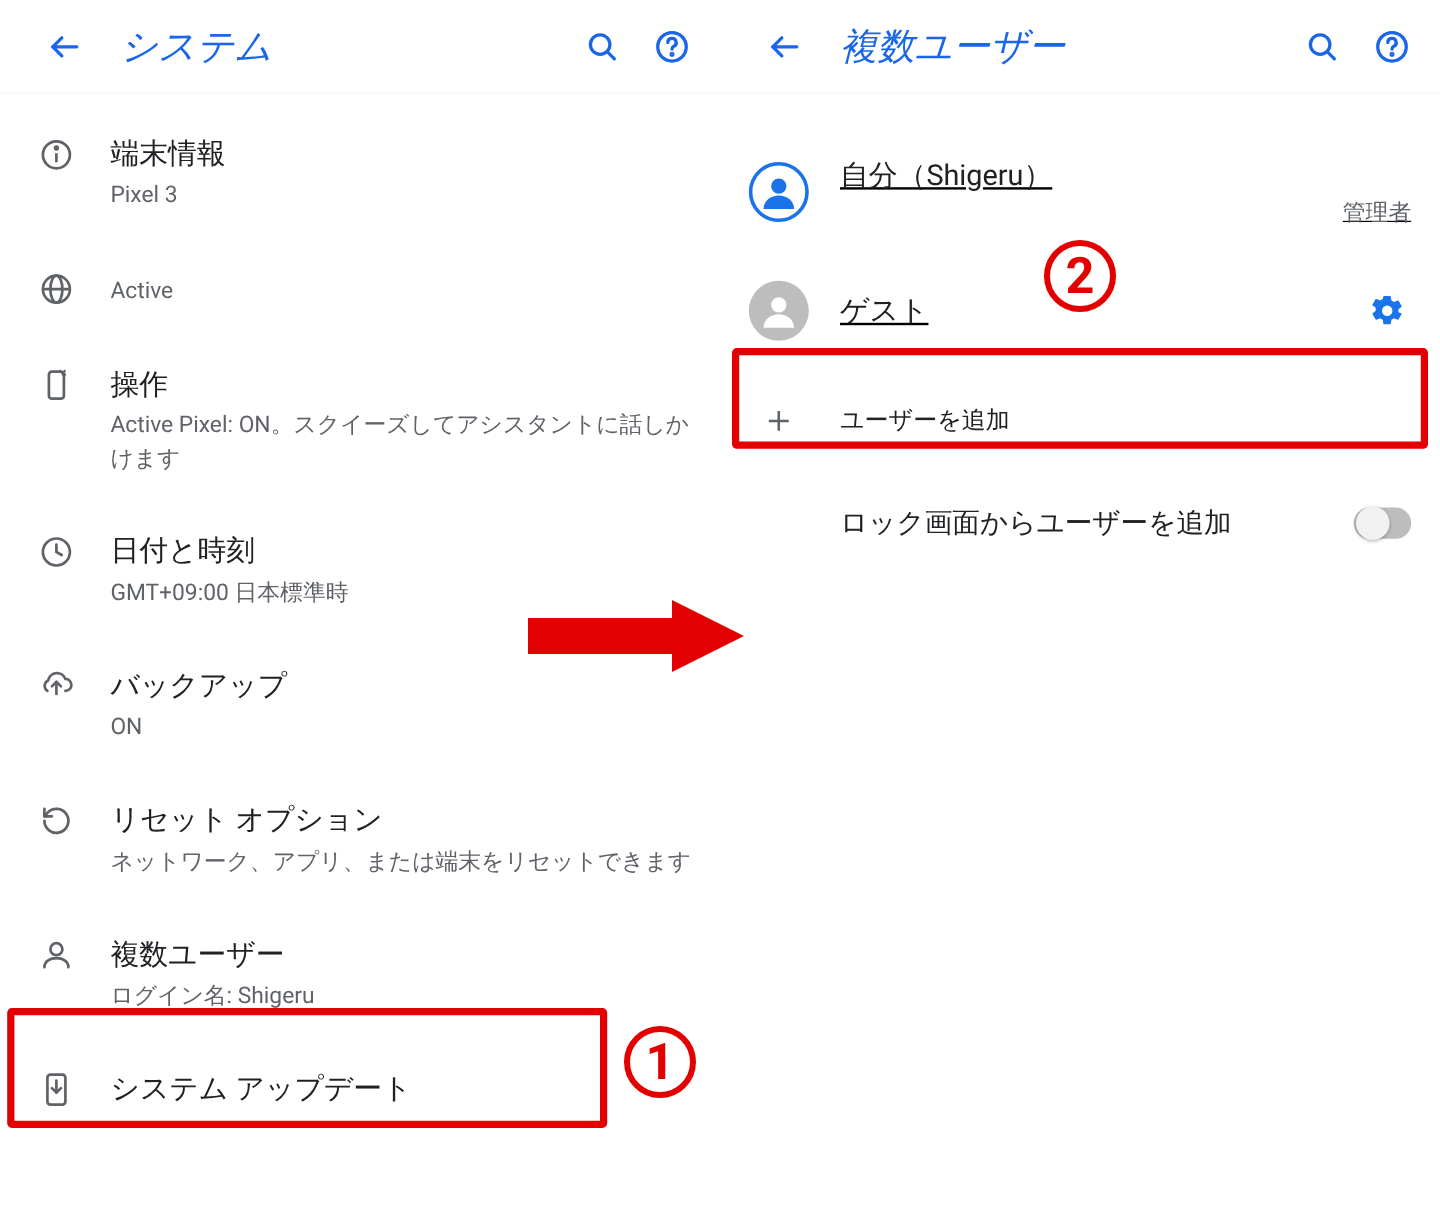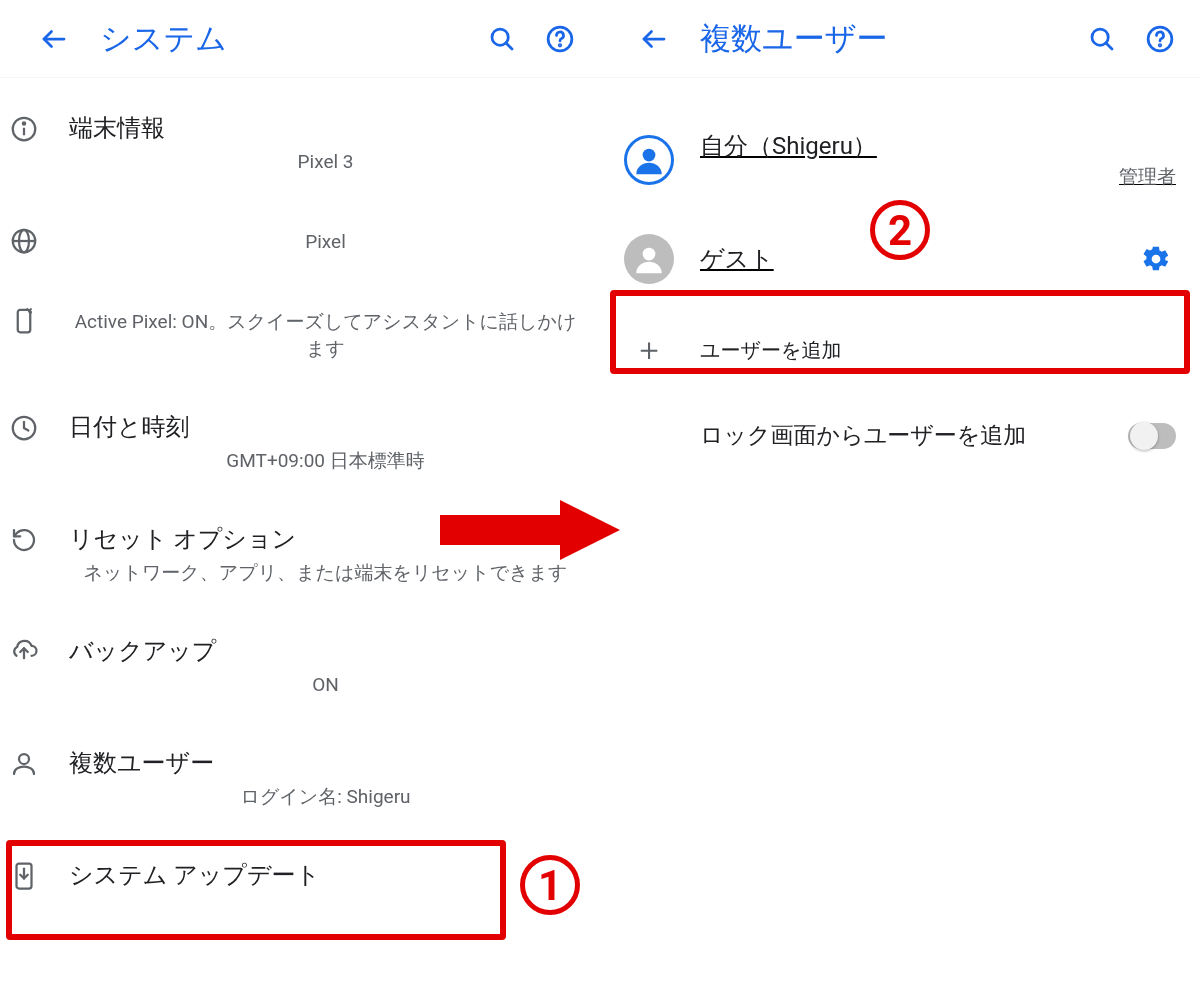--- a/index.html
+++ b/index.html
@@ -19,20 +19,21 @@
     background: #fff;
   }
   .screen-left { left: 0; }
   .screen-right { left: 600px; }
   .appbar {
     display: flex;
     align-items: center;
     height: 78px;
     padding: 0 18px;
     border-bottom: 1px solid #f5f5f5;
+    font-style: italic;
   }
   .appbar .title {
     font-size: 31px;
     color: #1a66e8;
     font-weight: 400;
     margin-left: 24px;
     flex: 1;
   }
   .appbar .icon-btn {
     width: 44px;
@@ -44,21 +45,21 @@
   }
   .back-icon svg, .search-icon svg, .help-icon svg {
     width: 30px; height: 30px;
   }
   .list {
     padding-top: 10px;
   }
   .list-item {
     display: flex;
     align-items: flex-start;
-    padding: 24px 18px 24px 9px;
+    padding: 24px 18px 24px 32px;
     min-height: 80px;
   }
   .list-item .leading {
     width: 60px;
     flex-shrink: 0;
     display: flex;
     align-items: center;
     justify-content: flex-start;
     padding-top: 2px;
   }
@@ -70,21 +71,20 @@
   .list-item .title-line {
     font-size: 24px;
     color: #202124;
     line-height: 1.35;
   }
   .list-item .sub-line {
     font-size: 19px;
     color: #5f6368;
     line-height: 1.45;
     margin-top: 4px;
-    text-align: center;
   }
   .highlight-box {
     position: absolute;
     border: 6px solid #e30000;
     border-radius: 4px;
     pointer-events: none;
   }
   .circle-num {
     position: absolute;
     width: 60px;
@@ -243,74 +243,75 @@
 
     <div class="list-item">
       <div class="leading">
         <svg viewBox="0 0 24 24" fill="none" stroke="#5f6368" stroke-width="1.8">
             <circle cx="12" cy="12" r="9"></circle>
             <ellipse cx="12" cy="12" rx="4" ry="9"></ellipse>
             <line x1="3" y1="12" x2="21" y2="12"></line>
           </svg>
       </div>
       <div class="content">
-        <div class="sub-line">Pixel</div>
+        <div class="sub-line">Active</div>
       </div>
     </div>
 
     <div class="list-item">
       <div class="leading">
         <svg viewBox="0 0 24 24" fill="none" stroke="#5f6368" stroke-width="1.8" stroke-linejoin="round">
             <rect x="7" y="3" width="10" height="18" rx="2"></rect>
             <path d="M14 2l2 2 2-2" stroke-width="1.5"></path>
             <circle cx="17" cy="5" r="0.5" fill="#5f6368"></circle>
           </svg>
       </div>
       <div class="content">
+        <div class="title-line">操作</div>
         <div class="sub-line">Active Pixel: ON。スクイーズしてアシスタントに話しかけます</div>
       </div>
     </div>
 
     <div class="list-item">
       <div class="leading">
         <svg viewBox="0 0 24 24" fill="none" stroke="#5f6368" stroke-width="1.8" stroke-linecap="round">
             <circle cx="12" cy="12" r="9"></circle>
             <polyline points="12 7 12 12 15.5 14"></polyline>
           </svg>
       </div>
       <div class="content">
         <div class="title-line">日付と時刻</div>
         <div class="sub-line">GMT+09:00 日本標準時</div>
-      </div>
-    </div>
-
-    <div class="list-item">
-      <div class="leading">
-        <svg viewBox="0 0 24 24" fill="none" stroke="#5f6368" stroke-width="1.8" stroke-linecap="round" stroke-linejoin="round">
-            <path d="M4 12a8 8 0 1 0 2.3-5.6L4 9"></path>
-            <polyline points="4 4 4 9 9 9"></polyline>
-          </svg>
-      </div>
-      <div class="content">
-        <div class="title-line">リセット オプション</div>
-        <div class="sub-line">ネットワーク、アプリ、または端末をリセットできます</div>
       </div>
     </div>
 
     <div class="list-item">
       <div class="leading">
         <svg viewBox="0 0 24 24" fill="none" stroke="#5f6368" stroke-width="1.8" stroke-linecap="round" stroke-linejoin="round">
             <path d="M18 15a4 4 0 0 0 0-8 6 6 0 0 0-11.5 1A4 4 0 0 0 6 15"></path>
             <polyline points="9 12 12 9 15 12"></polyline>
             <line x1="12" y1="9" x2="12" y2="17"></line>
           </svg>
       </div>
       <div class="content">
         <div class="title-line">バックアップ</div>
         <div class="sub-line">ON</div>
+      </div>
+    </div>
+
+    <div class="list-item">
+      <div class="leading">
+        <svg viewBox="0 0 24 24" fill="none" stroke="#5f6368" stroke-width="1.8" stroke-linecap="round" stroke-linejoin="round">
+            <path d="M4 12a8 8 0 1 0 2.3-5.6L4 9"></path>
+            <polyline points="4 4 4 9 9 9"></polyline>
+          </svg>
+      </div>
+      <div class="content">
+        <div class="title-line">リセット オプション</div>
+        <div class="sub-line">ネットワーク、アプリ、または端末をリセットできます</div>
       </div>
     </div>
 
     <div class="list-item">
       <div class="leading">
         <svg viewBox="0 0 24 24" fill="none" stroke="#5f6368" stroke-width="1.8" stroke-linecap="round">
             <circle cx="12" cy="8" r="4"></circle>
             <path d="M4 20c0-4 4-6 8-6s8 2 8 6"></path>
           </svg>
       </div>

